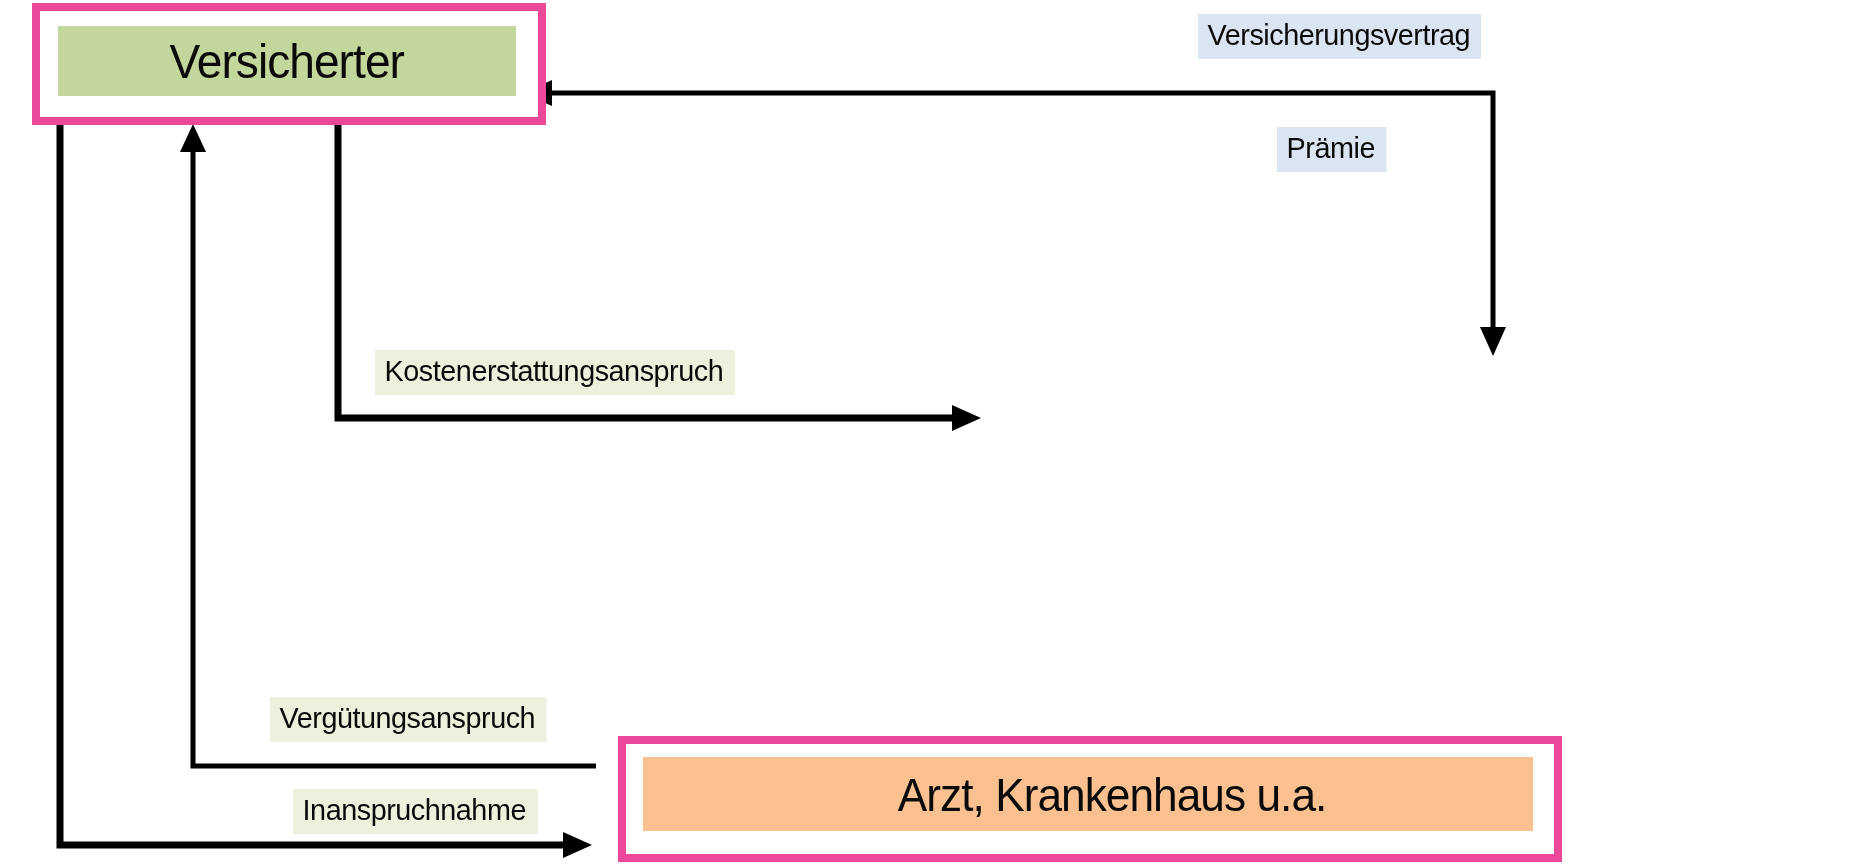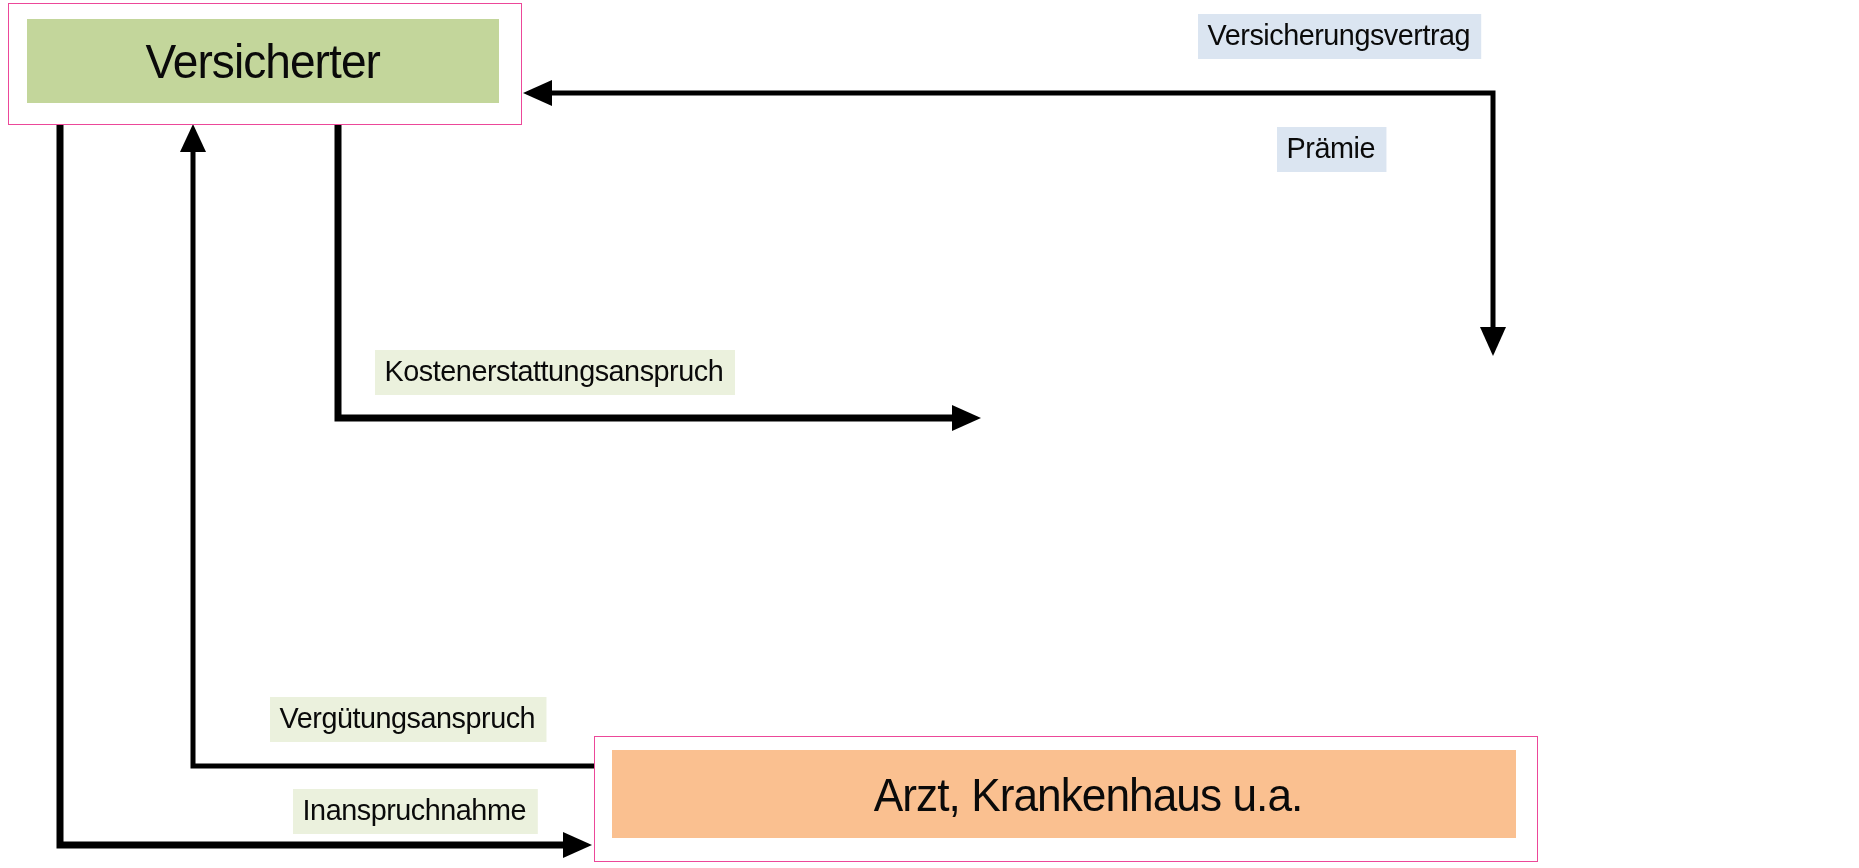--- a/index.html
+++ b/index.html
@@ -19,22 +19,23 @@
     position: absolute;
     left: 0;
     top: 0;
     width: 1859px;
     height: 868px;
     display: block;
   }
   .node {
     position: absolute;
     background: #ffffff;
-    border: 1px solid #ec4899;
+    border: 8px solid #ec4899;
     box-sizing: border-box;
+    margin-left: 24px;
   }
   .node-fill {
     position: absolute;
     display: flex;
     align-items: center;
     justify-content: center;
   }
   .node-title {
     color: #0a0a0a;
     letter-spacing: -1px;

